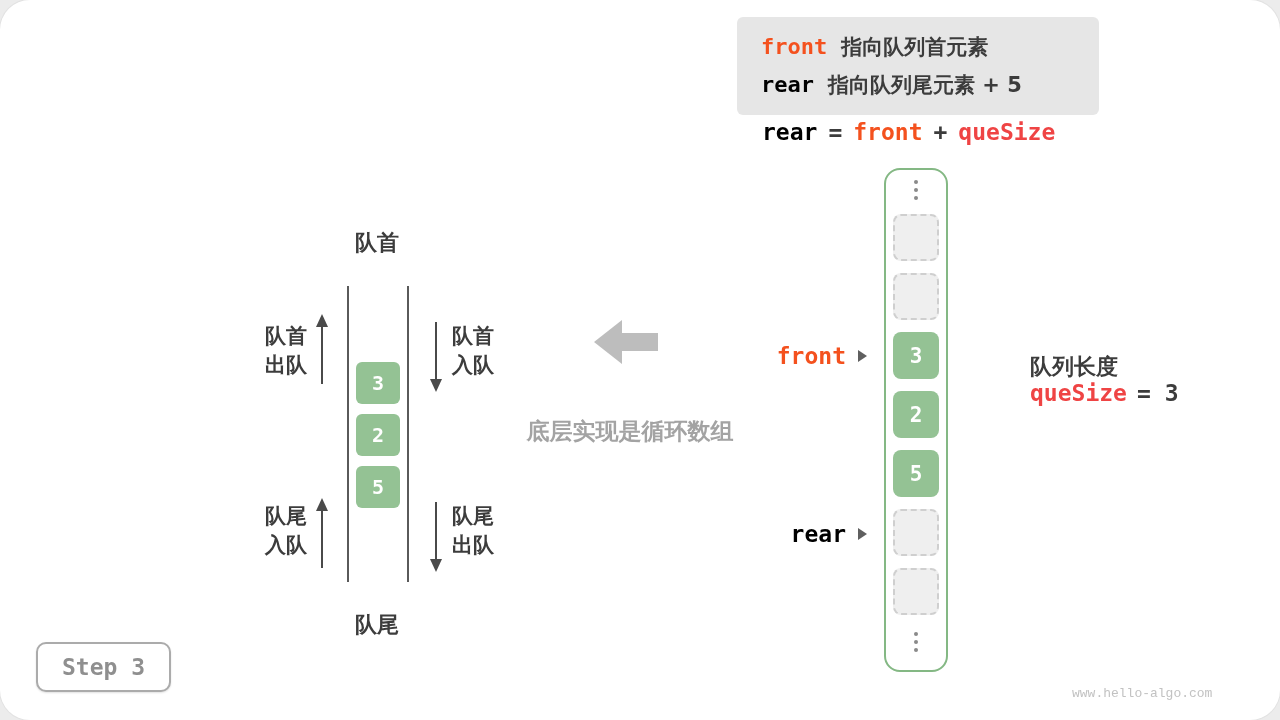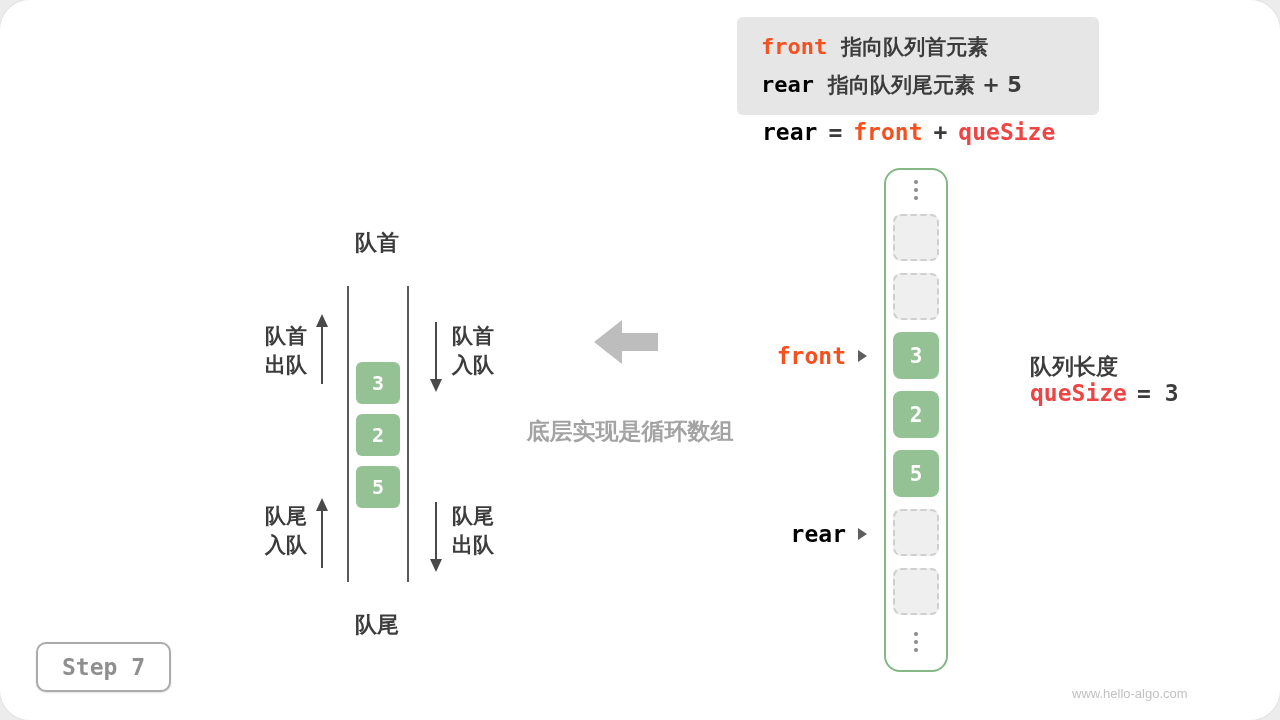--- a/index.html
+++ b/index.html
@@ -96,21 +96,21 @@
     position: absolute; left: 36px; top: 642px;
     padding: 10px 24px;
     background: #fff; border: 2px solid #ababab; border-radius: 10px;
     color: #8f8f8f; font-size: 23px;
     box-shadow: 0 1px 2px rgba(0,0,0,0.12);
   }
 
   .watermark {
     position: absolute; left: 1072px; top: 686px;
     font-size: 13px; color: #c2c2c2;
-    font-family: Liberation Sans, sans-serif;
+    font-family: Liberation Mono, monospace;
   }
 </style>
 </head>
 <body>
 
 <div class="canvas">
 
   <div class="legend-box">
     <div class="legend-line cjk">
       <span class="code mono c-orange">front</span><span>指向队列首元素</span>
@@ -220,17 +220,17 @@
     <span class="mono c-teal">rear</span>
     <span class="tri-right"></span>
   </div>
 
   <div class="len-label cjk">队列长度</div>
   <div class="len-value mono">
     <span class="c-blue">queSize</span>
     <span class="c-dark">= 3</span>
   </div>
 
-  <div class="step-badge mono">Step 7</div>
+  <div class="step-badge mono">Step 3</div>
 
   <div class="watermark">www.hello-algo.com</div>
 
 </div>
 
 </body></html>

